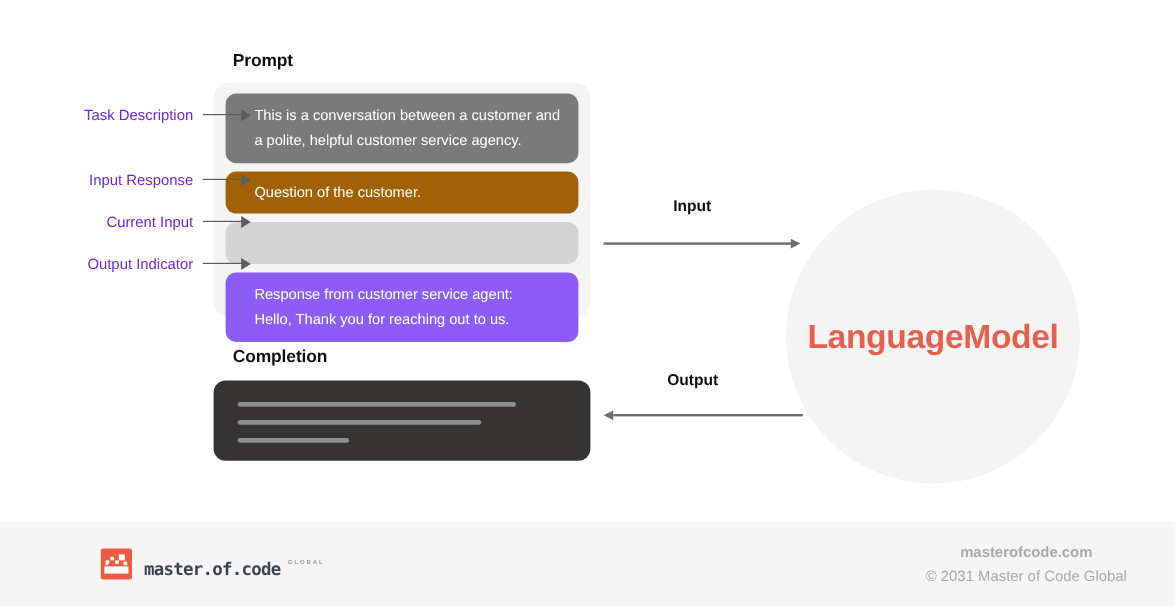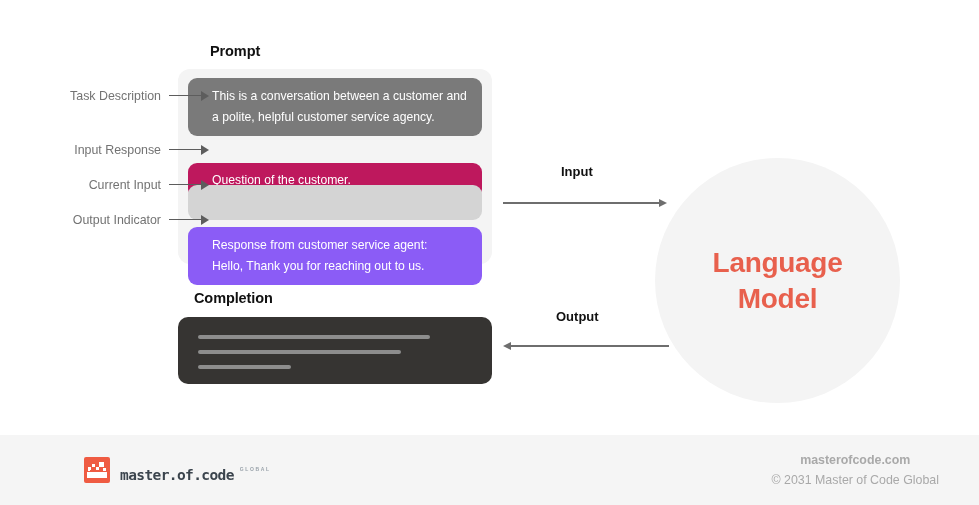--- a/index.html
+++ b/index.html
@@ -24,21 +24,21 @@
 
   
   .section-heading {
     position: absolute;
     font-size: 14.5px;
     font-weight: bold;
     color: #111111;
     letter-spacing: -0.1px;
     white-space: nowrap;
   }
-  #prompt-heading { left: 210px; top: 43px; }
+  #prompt-heading { left: 194px; top: 43px; }
   #completion-heading { left: 194px; top: 290px; }
 
   
   #prompt-container {
     position: absolute;
     left: 178px;
     top: 69px;
     width: 314px;
     height: 195px;
     background: #f4f4f4;
@@ -64,22 +64,21 @@
   }
 
   #row-task {
     top: 9px;
     height: 58px;
     background: #7a7a7a;
   }
   #row-input-ind {
     top: 74px;
     height: 35px;
-    background: #be185d;
-    margin-top: 20px;
+    background: #a16207;
   }
   #row-current-input {
     top: 116px;
     height: 35px;
     background: #d4d4d4;
   }
   #row-output-ind {
     top: 158px;
     height: 58px;
     background: #8b5cf6;
@@ -87,21 +86,21 @@
 
   
   .label-row {
     position: absolute;
     display: flex;
     align-items: center;
     height: 16px;
   }
   .label-row .label-text {
     font-size: 12.4px;
-    color: #737373;
+    color: #6d28d9;
     white-space: nowrap;
     text-align: right;
     width: 121px;
   }
   .label-arrow {
     position: relative;
     margin-left: 8px;
     width: 40px;
     height: 10px;
   }
@@ -189,21 +188,20 @@
   
   #lm-circle {
     position: absolute;
     left: 655px;
     top: 158px;
     width: 245px;
     height: 245px;
     border-radius: 50%;
     background: #f4f4f4;
     display: flex;
-    flex-direction: column;
     align-items: center;
     justify-content: center;
   }
   #lm-circle .lm-text {
     font-size: 28px;
     font-weight: bold;
     line-height: 36px;
     text-align: center;
     color: #e8604d;
     letter-spacing: -0.3px;

